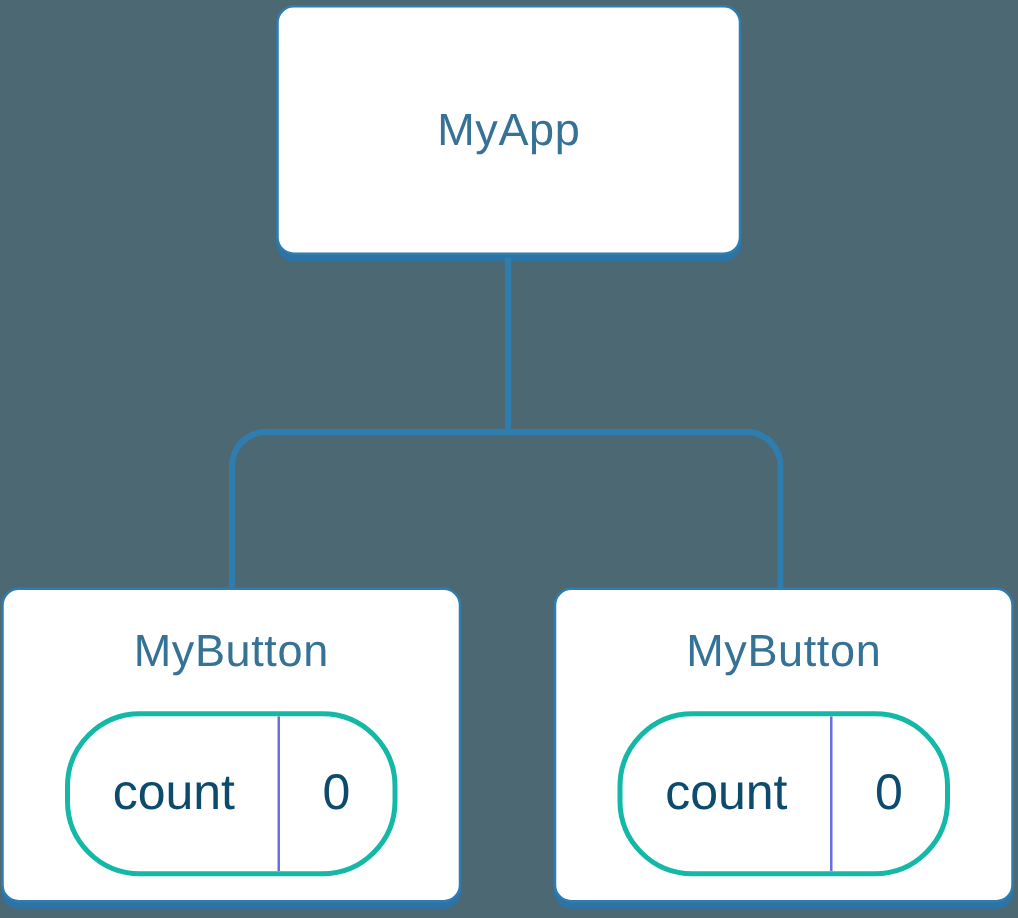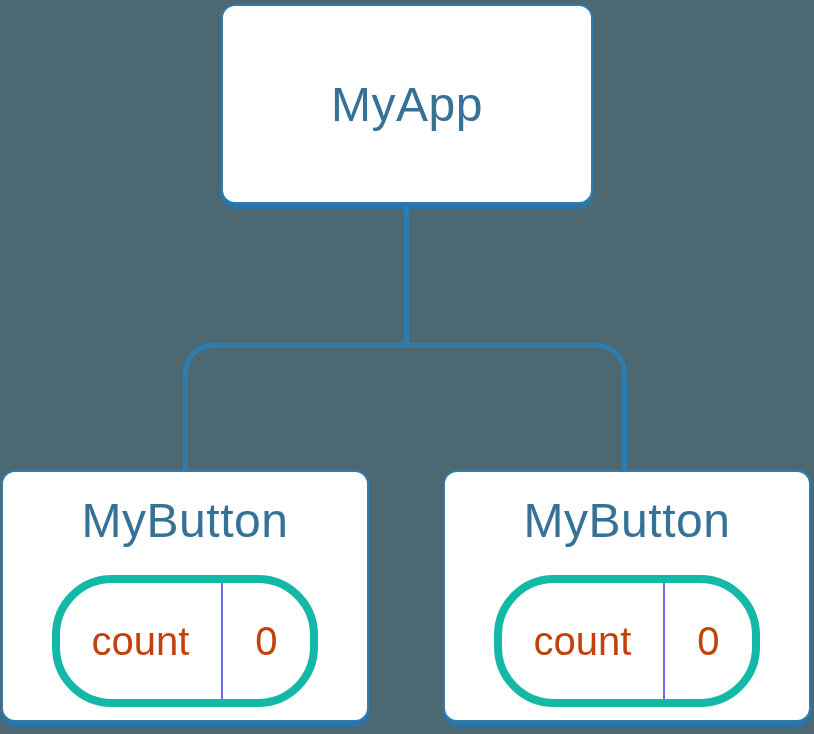--- a/index.html
+++ b/index.html
@@ -22,21 +22,21 @@
     background: #ffffff;
     border: 2px solid #2F7CAE;
     border-radius: 14px;
     box-shadow: 0 5px 0 #2C73A6;
     box-sizing: border-box;
     display: flex;
     align-items: center;
     justify-content: center;
   }
   .card-title {
-    font-size: 48px;
+    font-size: 36px;
     font-weight: 500;
     color: #367196;
     letter-spacing: 0.5px;
   }
   .root-card {
     left: 221px;
     top: 4px;
     width: 372px;
     height: 200px;
   }
@@ -66,26 +66,26 @@
     height: 130px;
     box-sizing: border-box;
     border: 5px solid #2F7CAE;
     border-bottom: none;
     border-radius: 30px 30px 0 0;
   }
   .pill {
     width: 266px;
     height: 132px;
     box-sizing: border-box;
-    border: 8px solid #14b8a6;
+    border: 4px solid #14b8a6;
     border-radius: 60px;
     display: flex;
     overflow: hidden;
     background: #ffffff;
-    color: #c2410c;
+    color: #0c4a6e;
     font-size: 40px;
     font-weight: 400;
   }
   .pill-key {
     flex: 1.85;
     display: flex;
     align-items: center;
     justify-content: center;
     border-right: 2px solid #6A6EE2;
   }

